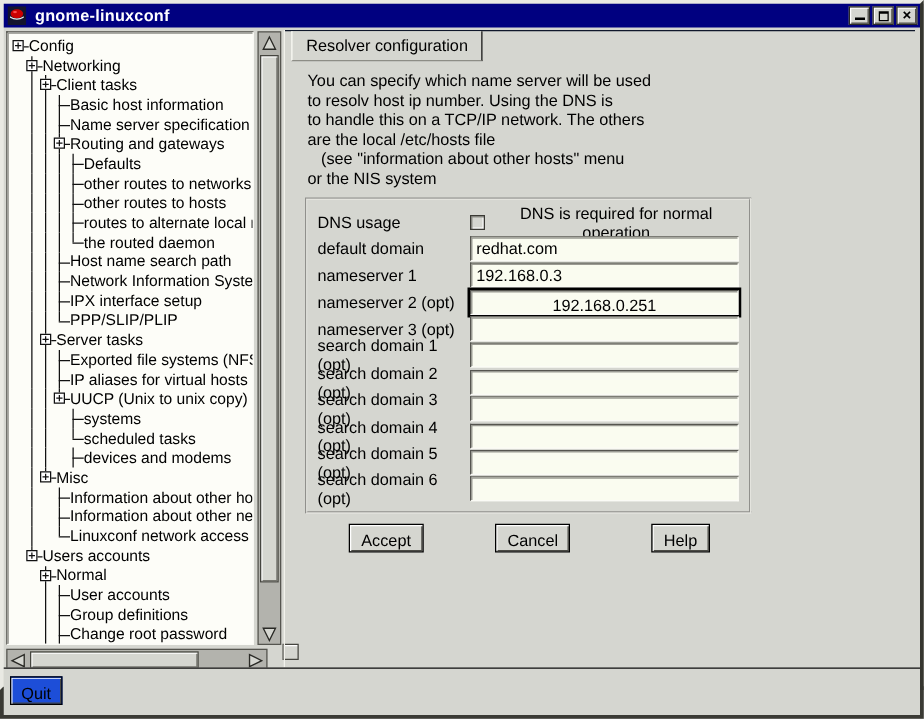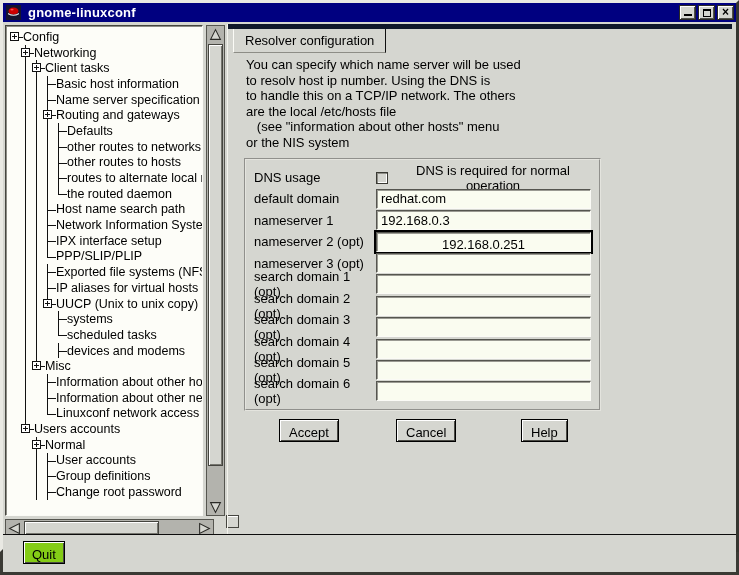--- a/index.html
+++ b/index.html
@@ -46,21 +46,21 @@
   .htrack { flex:1; position:relative; }
   .vthumb { position:absolute; left:1px; right:1px; top:2px; height:422px; background:#d5d6d0;
             border:1px solid #45453f; box-shadow:inset 1px 1px 0 #ffffff, inset -1px -1px 0 #76766f; }
   .hthumb { position:absolute; top:1px; bottom:1px; left:1px; width:135px; background:#d5d6d0;
             border:1px solid #45453f; box-shadow:inset 1px 1px 0 #ffffff, inset -1px -1px 0 #76766f; }
   .grip { position:absolute; left:223px; top:512px; width:13px; height:13px; background:#d5d6d0;
           border:1px solid #45453f; box-shadow:inset 1px 1px 0 #fff; }
 
   
   .notebook { position:absolute; left:224px; top:21px; width:505px; height:510px; border-left:1px solid #f2f2ec; }
-  .tab-row { position:relative; height:24px; border-top:5px solid #0f172a;text-align:center; }
+  .tab-row { position:relative; height:24px; border-top:1px solid #0f172a;text-align:center; }
   .tab { position:absolute; left:5px; top:0; height:24px; padding:4px 11px 0 11px; background:#d5d6d0;
          border-right:1px solid #101010; border-bottom:1px solid #8d8d86; border-left:1px solid #fbfbf6; font-size:13px; }
   .intro { position:absolute; left:18px; top:33px; line-height:15.6px; white-space:pre; font-size:13px; }
 
   .form-frame { position:absolute; left:16px; top:134px; width:357px; height:253px;
                 border:2px groove #e4e4de; padding:7px 8px; display:flex; flex-direction:column; justify-content:space-between; }
   .frow { display:flex; align-items:center; height:21px; }
   .flabel { width:122px; flex:none; font-size:13px; }
   .entry { flex:1; height:20px; background:#fafcf0; border:1px solid; border-color:#55554f #fbfbf6 #fbfbf6 #55554f;
            box-shadow:inset 1px 1px 0 #9a9a92; padding:4px 4px; display:flex; align-items:center; font-size:13px; overflow:hidden; }
@@ -71,21 +71,21 @@
   .cblabel { font-size:13px;text-align:center; }
 
   .btn { position:absolute; height:23px; padding:3px 9px 0 9px; background:#d5d6d0; border:1px solid #000;
          box-shadow:inset 1px 1px 0 #ffffff, inset -1px -1px 0 #4a4a44; font-size:13px; text-align:center; }
   .btn-0 { left:51px; top:395px; }
   .btn-1 { left:168px; top:395px; }
   .btn-2 { left:293px; top:395px; }
 
   
   .bottom-strip { position:absolute; left:0; right:0; top:531px; height:38px; border-top:1px solid #0c0c0c; background:#d5d6d0; }
-  .quit-btn { position:absolute; left:20px; top:6px; height:23px; padding:3px 8px 0 8px; background:#84cc16;
+  .quit-btn { position:absolute; left:5px; top:6px; height:23px; padding:3px 8px 0 8px; background:#1d4ed8;
               border:1px solid #000; box-shadow:inset 1px 1px 0 #ffffff, inset -1px -1px 0 #4a4a44; font-size:13px; }
 </style>
 </head>
 <body>
 
 <div class="window">
 
   <div class="titlebar">
     <svg class="appicon" viewBox="0 0 15 15">
       <rect x="0" y="0" width="15" height="15" fill="#14142e"></rect>
@@ -212,20 +212,28 @@
         <span class="cell gv"></span>
         <span class="cell ct"></span>
         <span class="tlabel">IPX interface setup</span>
       </div>
       <div class="trow">
         <span class="cell"></span>
         <span class="cell gv"></span>
         <span class="cell gv"></span>
         <span class="cell cl"></span>
         <span class="tlabel">PPP/SLIP/PLIP</span>
+      </div>
+      <div class="trow">
+        <span class="cell"></span>
+        <span class="cell gv"></span>
+        <span class="cell ct">
+          <span class="ebox"></span>
+        </span>
+        <span class="tlabel">Server tasks</span>
       </div>
       <div class="trow">
         <span class="cell"></span>
         <span class="cell gv"></span>
         <span class="cell gv"></span>
         <span class="cell ct"></span>
         <span class="tlabel">Exported file systems (NFS)</span>
       </div>
       <div class="trow">
         <span class="cell"></span>

